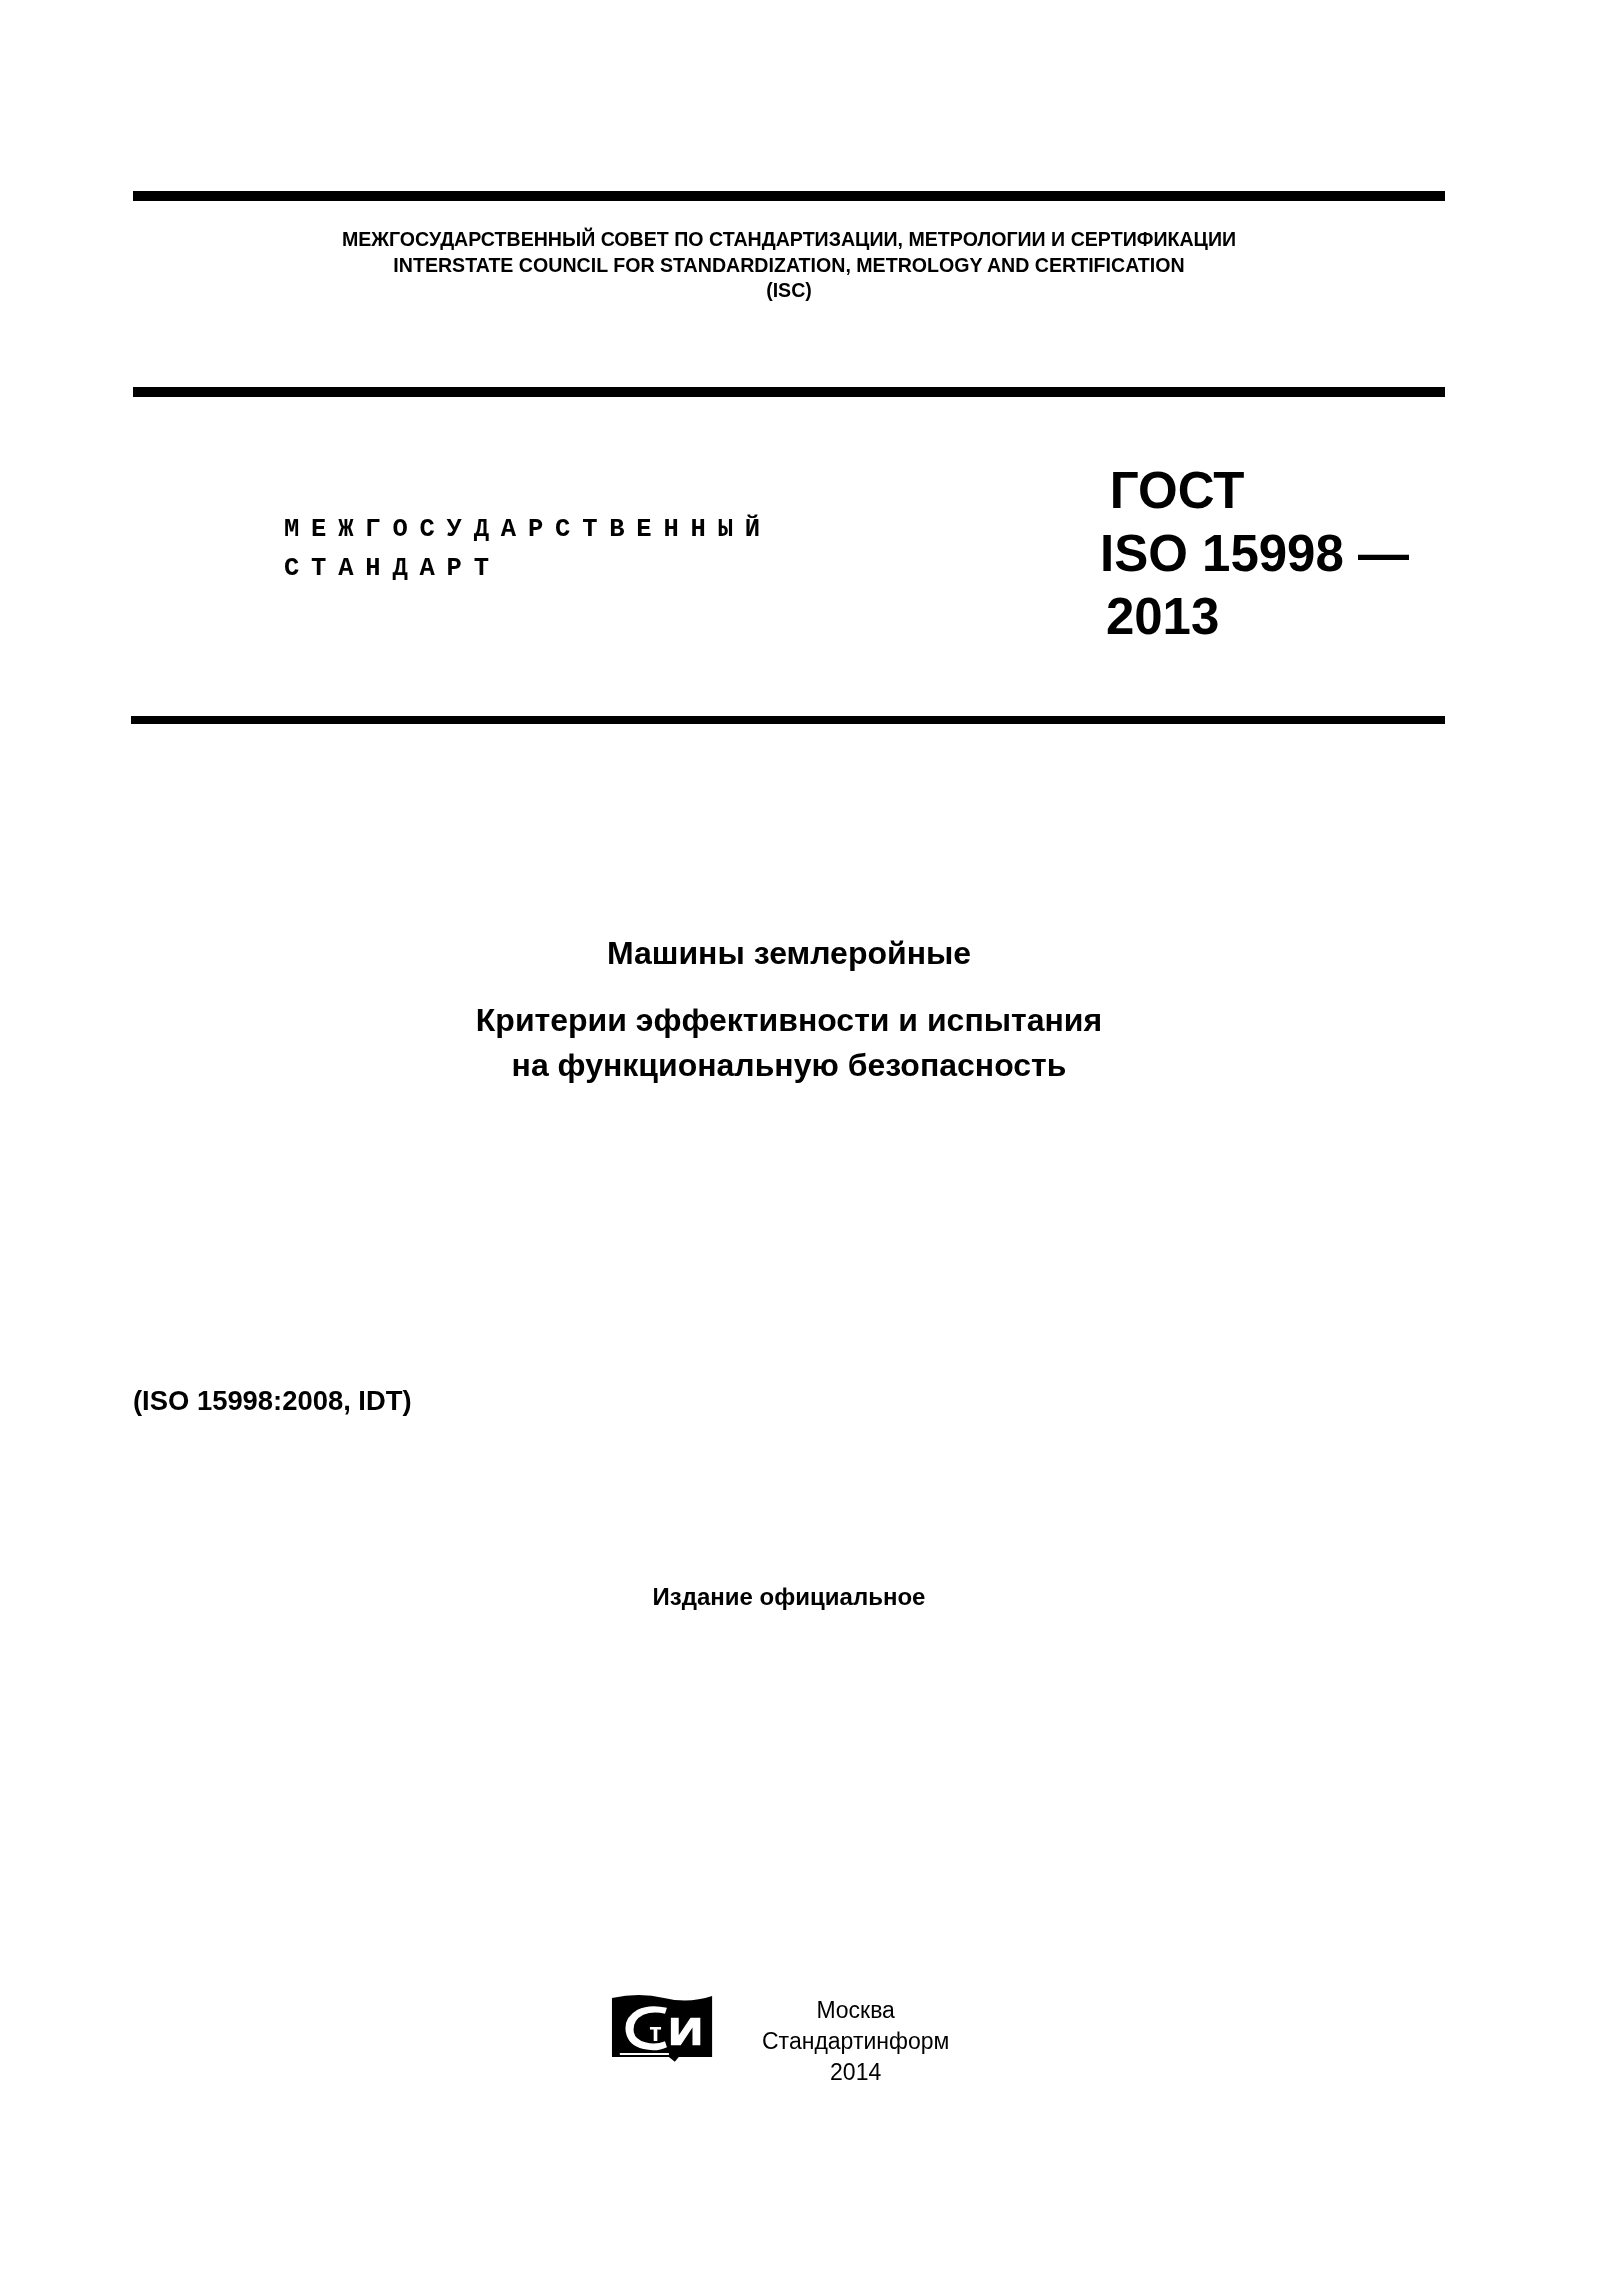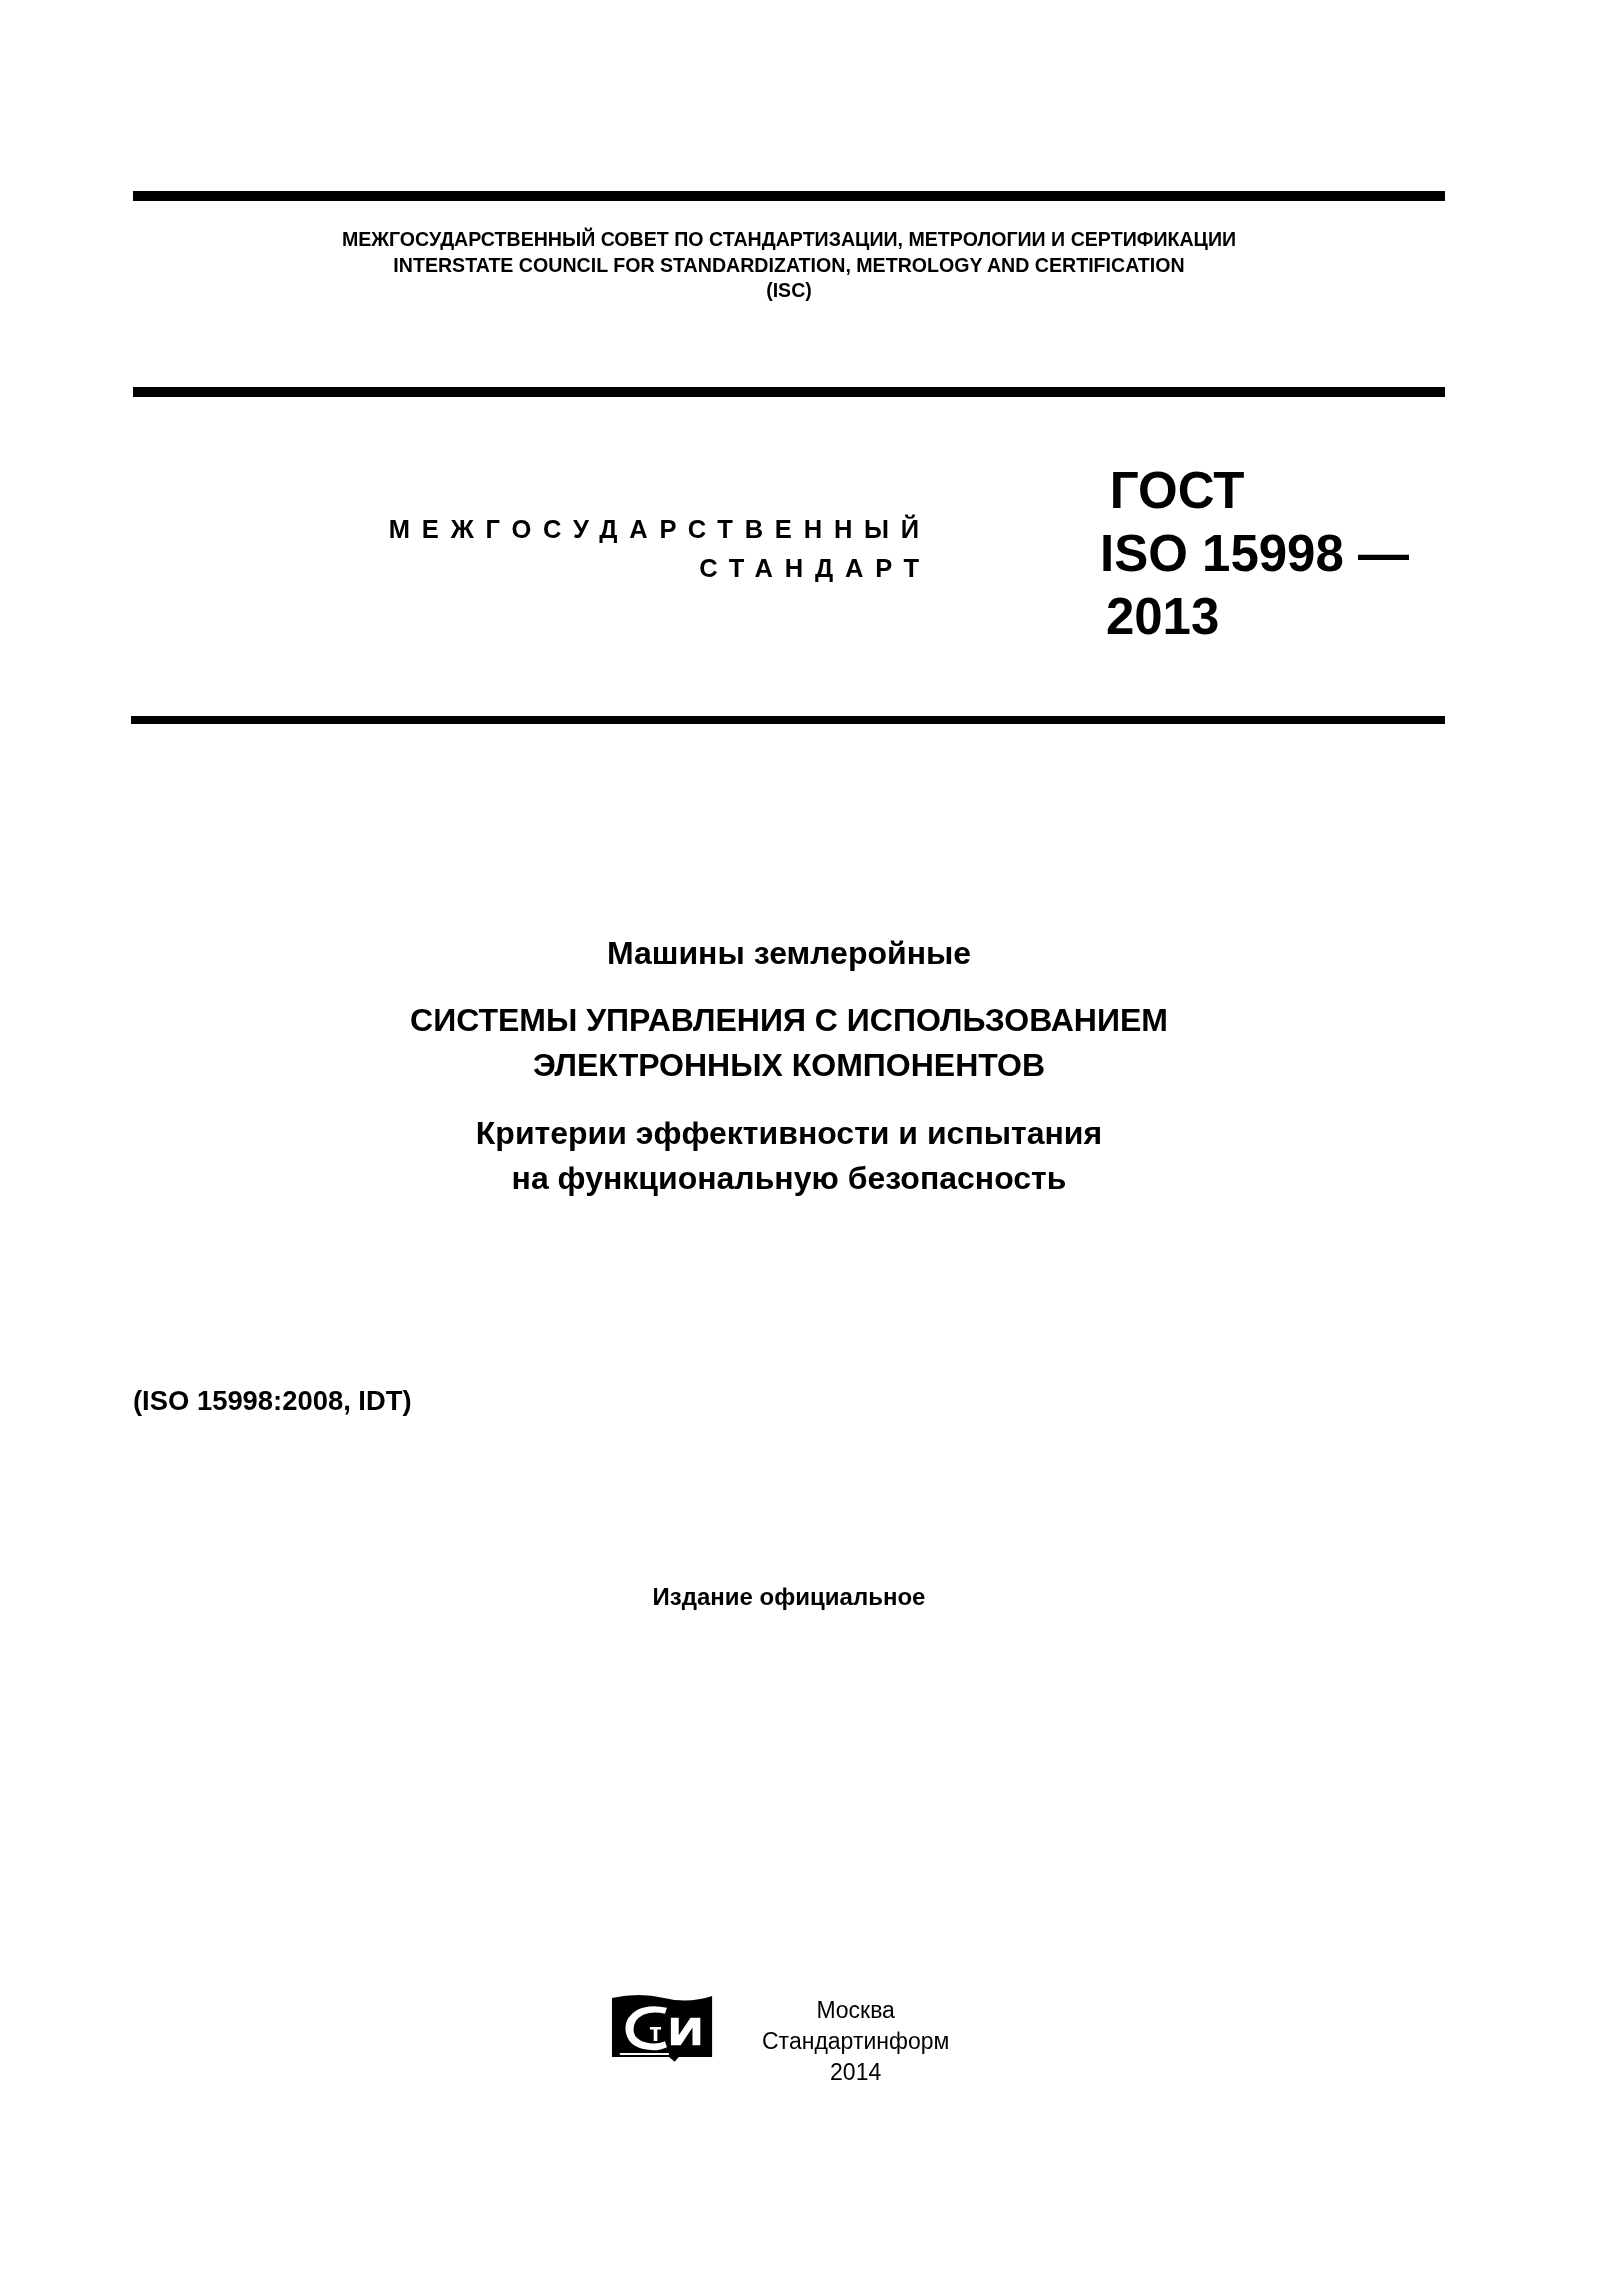--- a/index.html
+++ b/index.html
@@ -33,25 +33,26 @@
       font-size: 19.6px;
       line-height: 25.5px;
     }
     .council div { white-space: nowrap; }
 
     .std-kind {
       position: absolute;
       left: 284px;
       top: 510px;
       width: 647px;
-      text-align: right;
+      text-align: left;
       font-weight: bold;
       font-size: 25.5px;
       letter-spacing: 11.8px;
       line-height: 39px;
+      font-family: Liberation Mono, monospace;
     }
     .std-kind div { white-space: nowrap; }
 
     .designation {
       position: absolute;
       left: 1100px;
       top: 459px;
       font-weight: bold;
       font-size: 51px;
       line-height: 63px;
@@ -145,24 +146,20 @@
 <div class="designation">
   <div class="line l1">ГОСТ</div>
   <div class="line">ISO 15998 —</div>
   <div class="line l3">2013</div>
 </div>
 
 <div class="rule rule-3"></div>
 
 <div class="titles">
   <div class="title-group line">Машины землеройные</div>
-  <div class="title-main">
-    <div class="line">СИСТЕМЫ УПРАВЛЕНИЯ С ИСПОЛЬЗОВАНИЕМ</div>
-    <div class="line">ЭЛЕКТРОННЫХ КОМПОНЕНТОВ</div>
-  </div>
   <div class="title-sub">
     <div class="line">Критерии эффективности и испытания</div>
     <div class="line">на функциональную безопасность</div>
   </div>
 </div>
 
 <div class="iso-ref">(ISO 15998:2008, IDT)</div>
 
 <div class="edition">Издание официальное</div>
 

